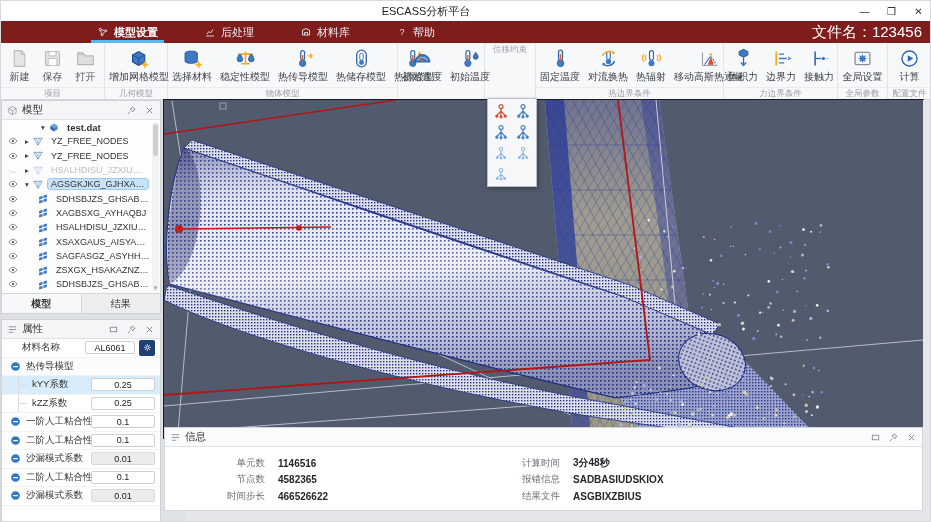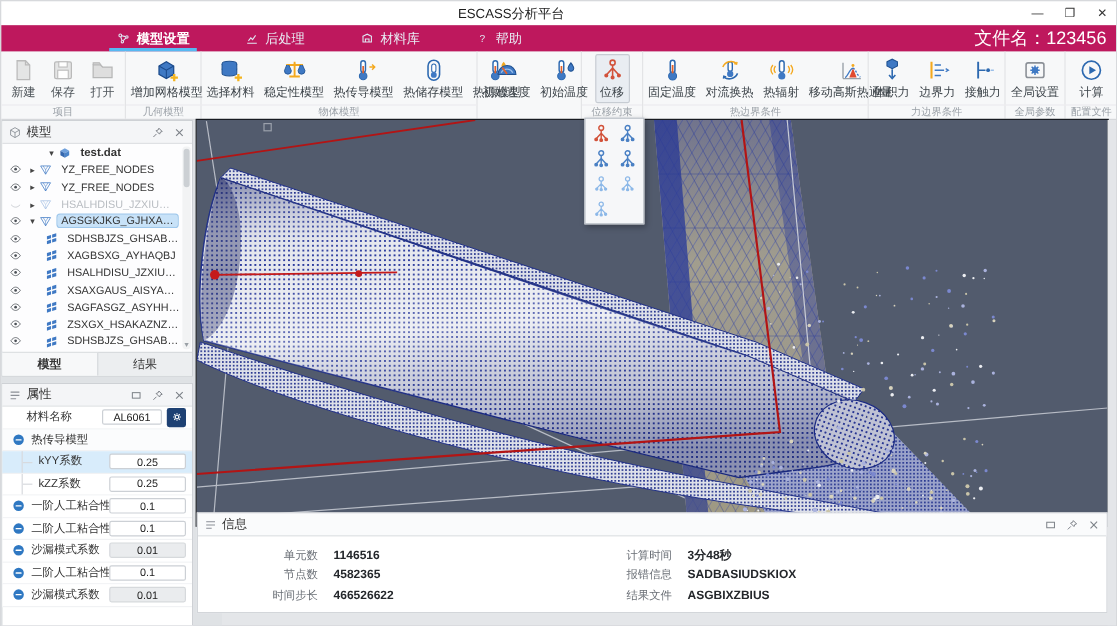--- a/index.html
+++ b/index.html
@@ -8,21 +8,21 @@
        font-family:"Liberation Sans","DejaVu Sans",sans-serif;
        background:#e4e6e9;border:1px solid #d7d9dc;}
   
   .titlebar{position:absolute;left:0;top:0;width:931px;height:20px;background:#fff;
             display:flex;align-items:center;}
   .title{flex:1;text-align:center;font-size:11px;color:#1c1c1c;}
   .win-controls{display:flex;align-items:center;height:100%;}
   .winbtn{width:27px;height:100%;display:flex;align-items:center;justify-content:center;
           font-size:10px;color:#333;cursor:default;}
   
-  .menubar{position:absolute;left:0;top:20px;width:931px;height:22px;background:#be185d;
+  .menubar{position:absolute;left:0;top:20px;width:931px;height:22px;background:#7f1d1d;
            display:flex;align-items:stretch;}
   #menu-tabs{display:flex;padding-left:86px;gap:26px;}
   .mtab{position:relative;display:flex;align-items:center;gap:5px;padding:0 10px;
         color:#e8edf5;font-size:11px;cursor:default;}
   .mtab.active{font-weight:bold;color:#fff;}
   .mtab-ic{width:12px;height:12px;color:#dfe7f3;}
   .mtab-ic svg{width:12px;height:12px;display:block;}
   .mtab-underline{display:none;}
   .mtab.active .mtab-underline{display:block;position:absolute;left:4px;right:4px;bottom:0;
         height:3px;background:#57b8f2;}
@@ -305,34 +305,20 @@
                 <line x1="9" y1="8" x2="9" y2="15" stroke="#e2622b" stroke-width="1.6"></line>
                 <path d="M18 5c1.8 2.4 2.7 3.8 2.7 5.2a2.7 2.7 0 11-5.4 0C15.3 8.8 16.2 7.4 18 5z" fill="#3f79c4" stroke="#205292"></path>
               </svg>
             </span>
     <span class="tb-blabel">初始温度</span>
   </div>
         </div>
     <div class="tb-glabel">初始条件</div>
   </div>
       <div class="tb-group" style="width: 51px;">
-    <div class="tb-buttons">
-          <div class="tb-btn selected">
-    <span class="tb-ic">
-              <svg viewBox="0 0 24 24" fill="none" stroke="#d2523a" stroke-width="1.5">
-                <circle cx="12" cy="4.8" r="2.4"></circle>
-                <path d="M12 7.2V10M12 10l-6 6.5M12 10l6 6.5M12 10v8.5"></path>
-                <circle cx="6" cy="17" r="1.2" fill="#d2523a"></circle>
-                <circle cx="18" cy="17" r="1.2" fill="#d2523a"></circle>
-                <circle cx="12" cy="19" r="1.2" fill="#d2523a"></circle>
-              </svg>
-            </span>
-    <span class="tb-blabel">位移</span>
-  </div>
-        </div>
     <div class="tb-glabel">位移约束</div>
   </div>
       <div class="tb-group" style="width: 188px;">
     <div class="tb-buttons">
           <div class="tb-btn">
     <span class="tb-ic">
               <svg viewBox="0 0 24 24">
                 <rect x="9.8" y="2.5" width="4.4" height="12" rx="2.2" fill="#fff" stroke="#2d69b0" stroke-width="1.5"></rect>
                 <circle cx="12" cy="17.5" r="3.8" fill="#3f79c4" stroke="#2d69b0"></circle>
                 <line x1="12" y1="7" x2="12" y2="15" stroke="#e2622b" stroke-width="1.7"></line>

